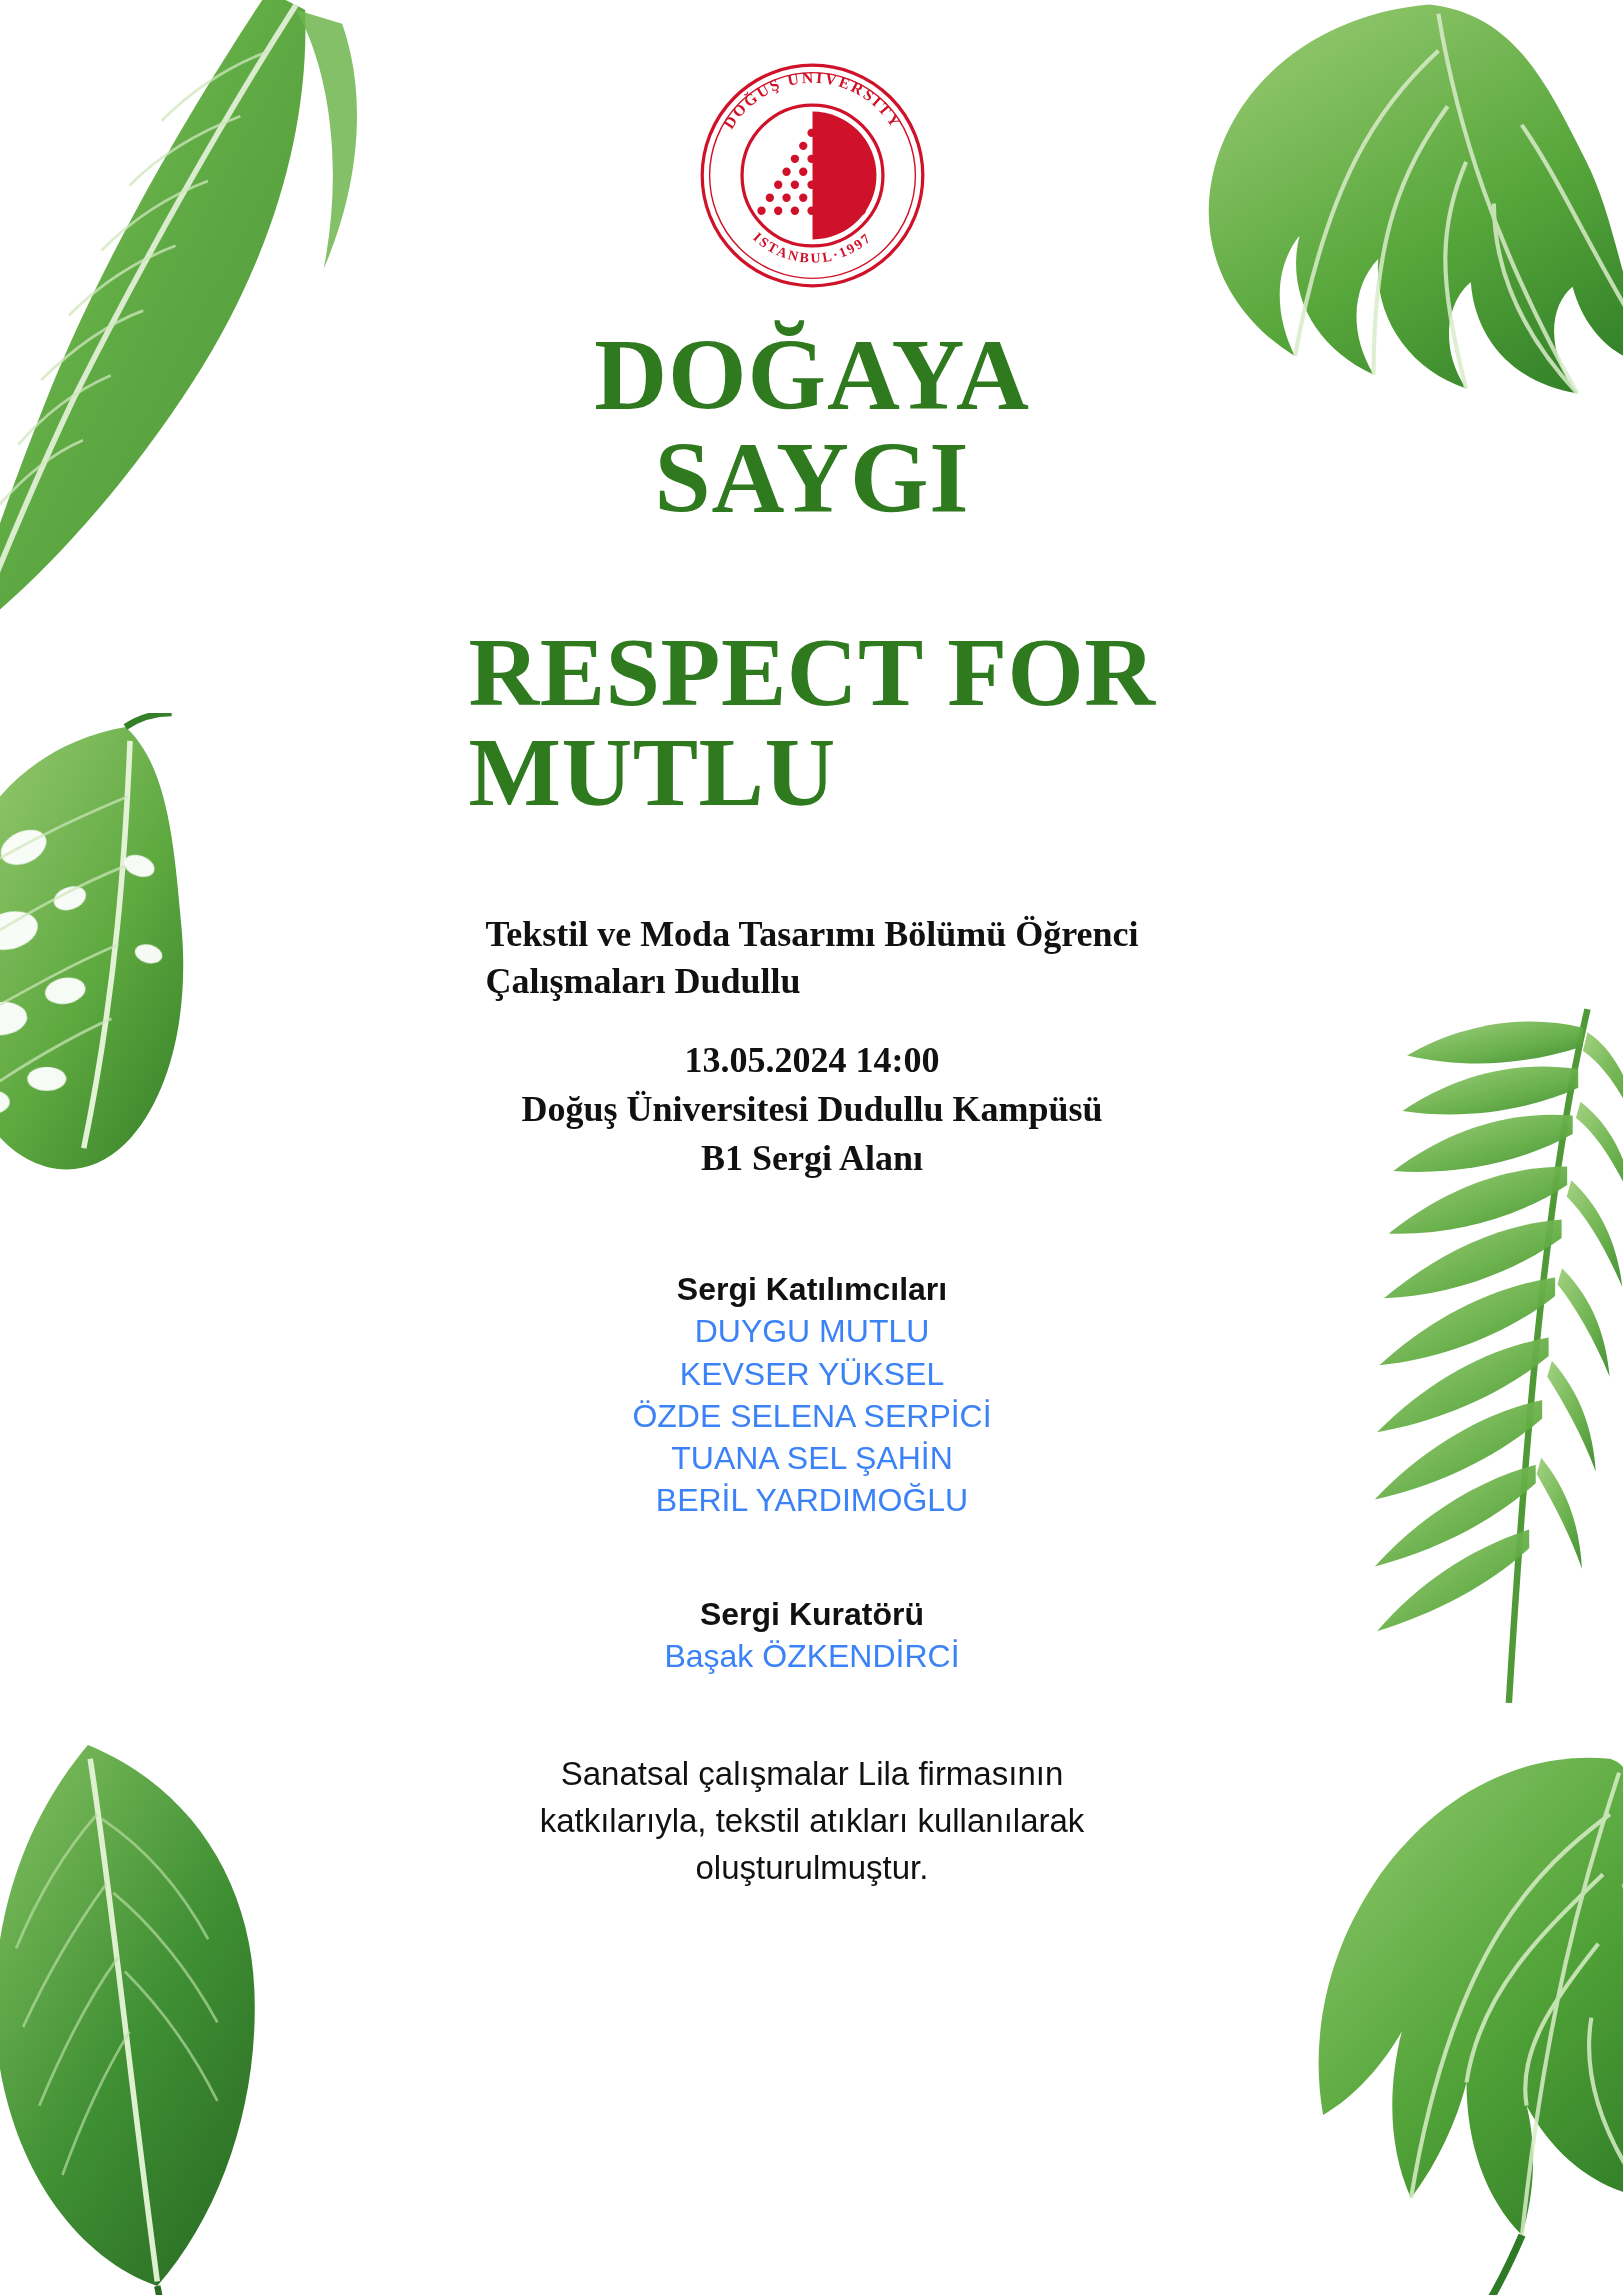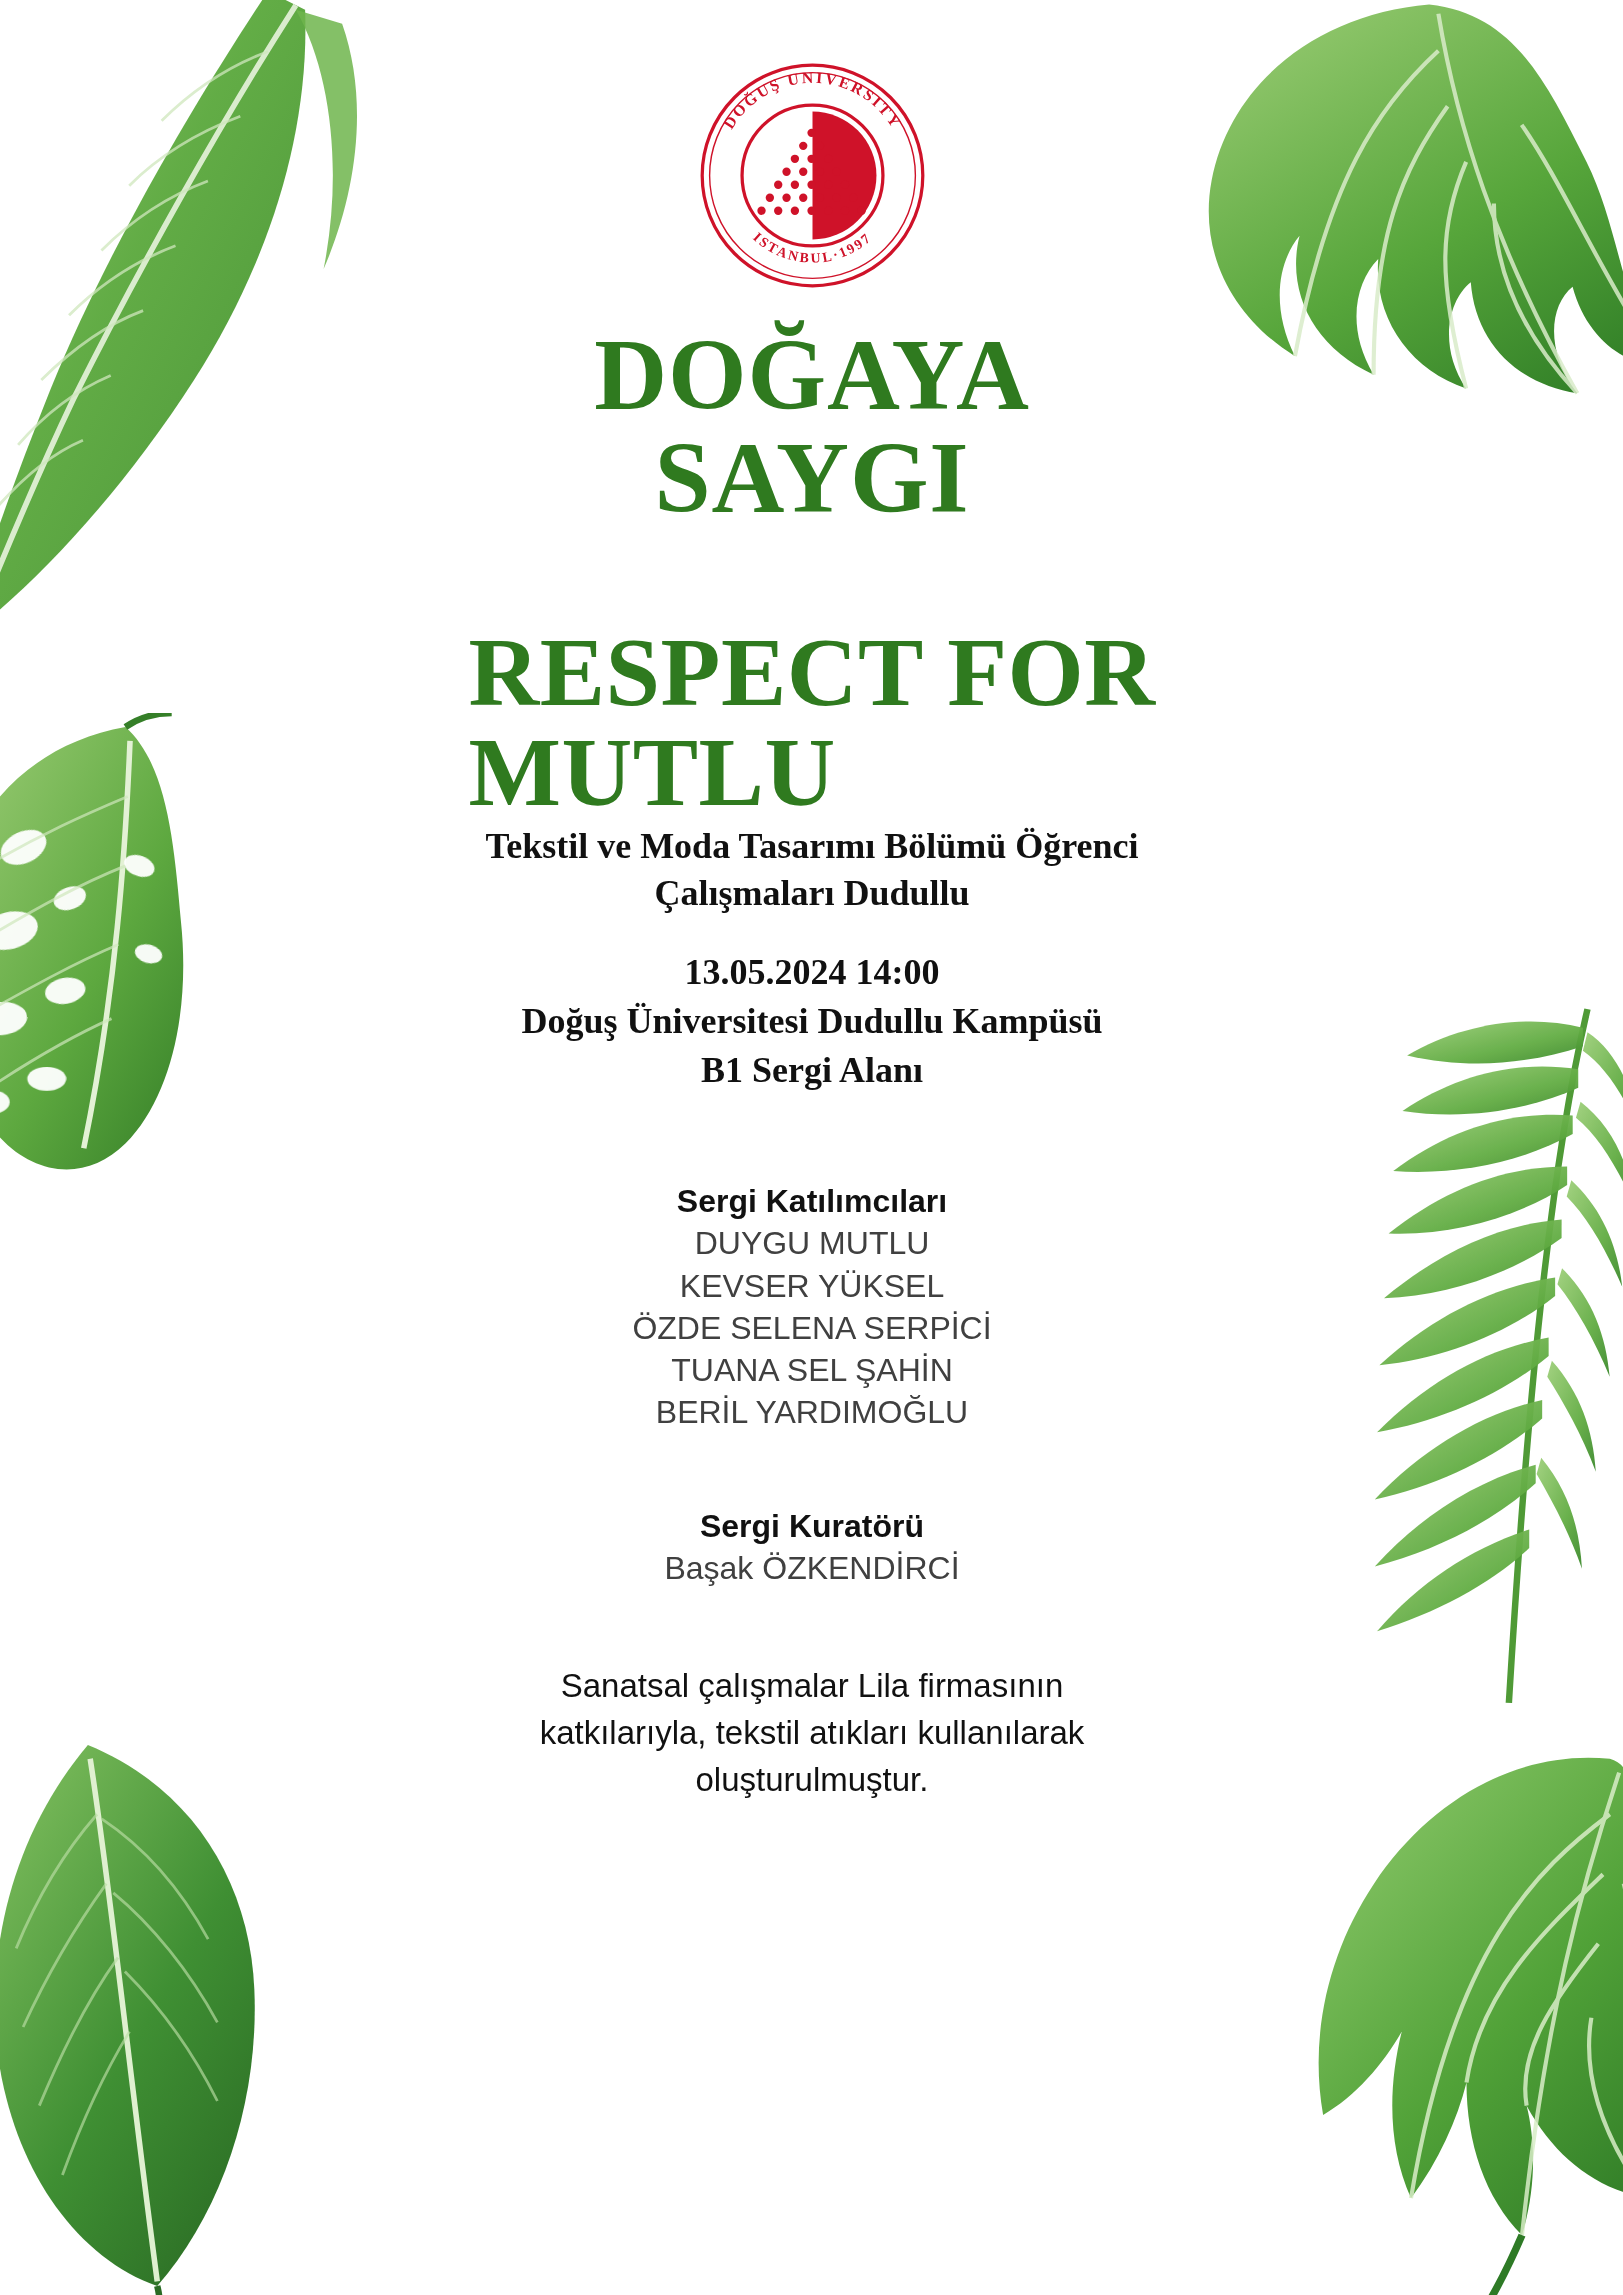--- a/index.html
+++ b/index.html
@@ -58,26 +58,27 @@
     font-family: "Liberation Serif", serif;
     font-weight: bold;
     color: #2f7a1f;
     font-size: 98px;
     line-height: 1.02;
     letter-spacing: 0.5px;
     text-align: left;
   }
 
   .subtitle {
+    margin-top: 88px;
     font-family: "Liberation Serif", serif;
     font-weight: bold;
     color: #111111;
     font-size: 36px;
     line-height: 1.32;
-    text-align: center;
+    text-align: left;
     max-width: 1111px;
   }
 
   .event-info {
     margin-top: 30px;
     font-family: "Liberation Serif", serif;
     font-weight: bold;
     color: #111111;
     font-size: 36px;
     line-height: 1.36;
@@ -90,21 +91,21 @@
   }
   .section-heading {
     font-family: "Liberation Sans", sans-serif;
     font-weight: bold;
     color: #111111;
     font-size: 32px;
     line-height: 1.3;
   }
   .name-list {
     font-family: "Liberation Sans", sans-serif;
-    color: #404040;
+    color: #3b82f6;
     font-size: 32px;
     line-height: 1.32;
     font-weight: normal;
   }
 
   .curator {
     margin-top: 72px;
     text-align: center;
   }
 

